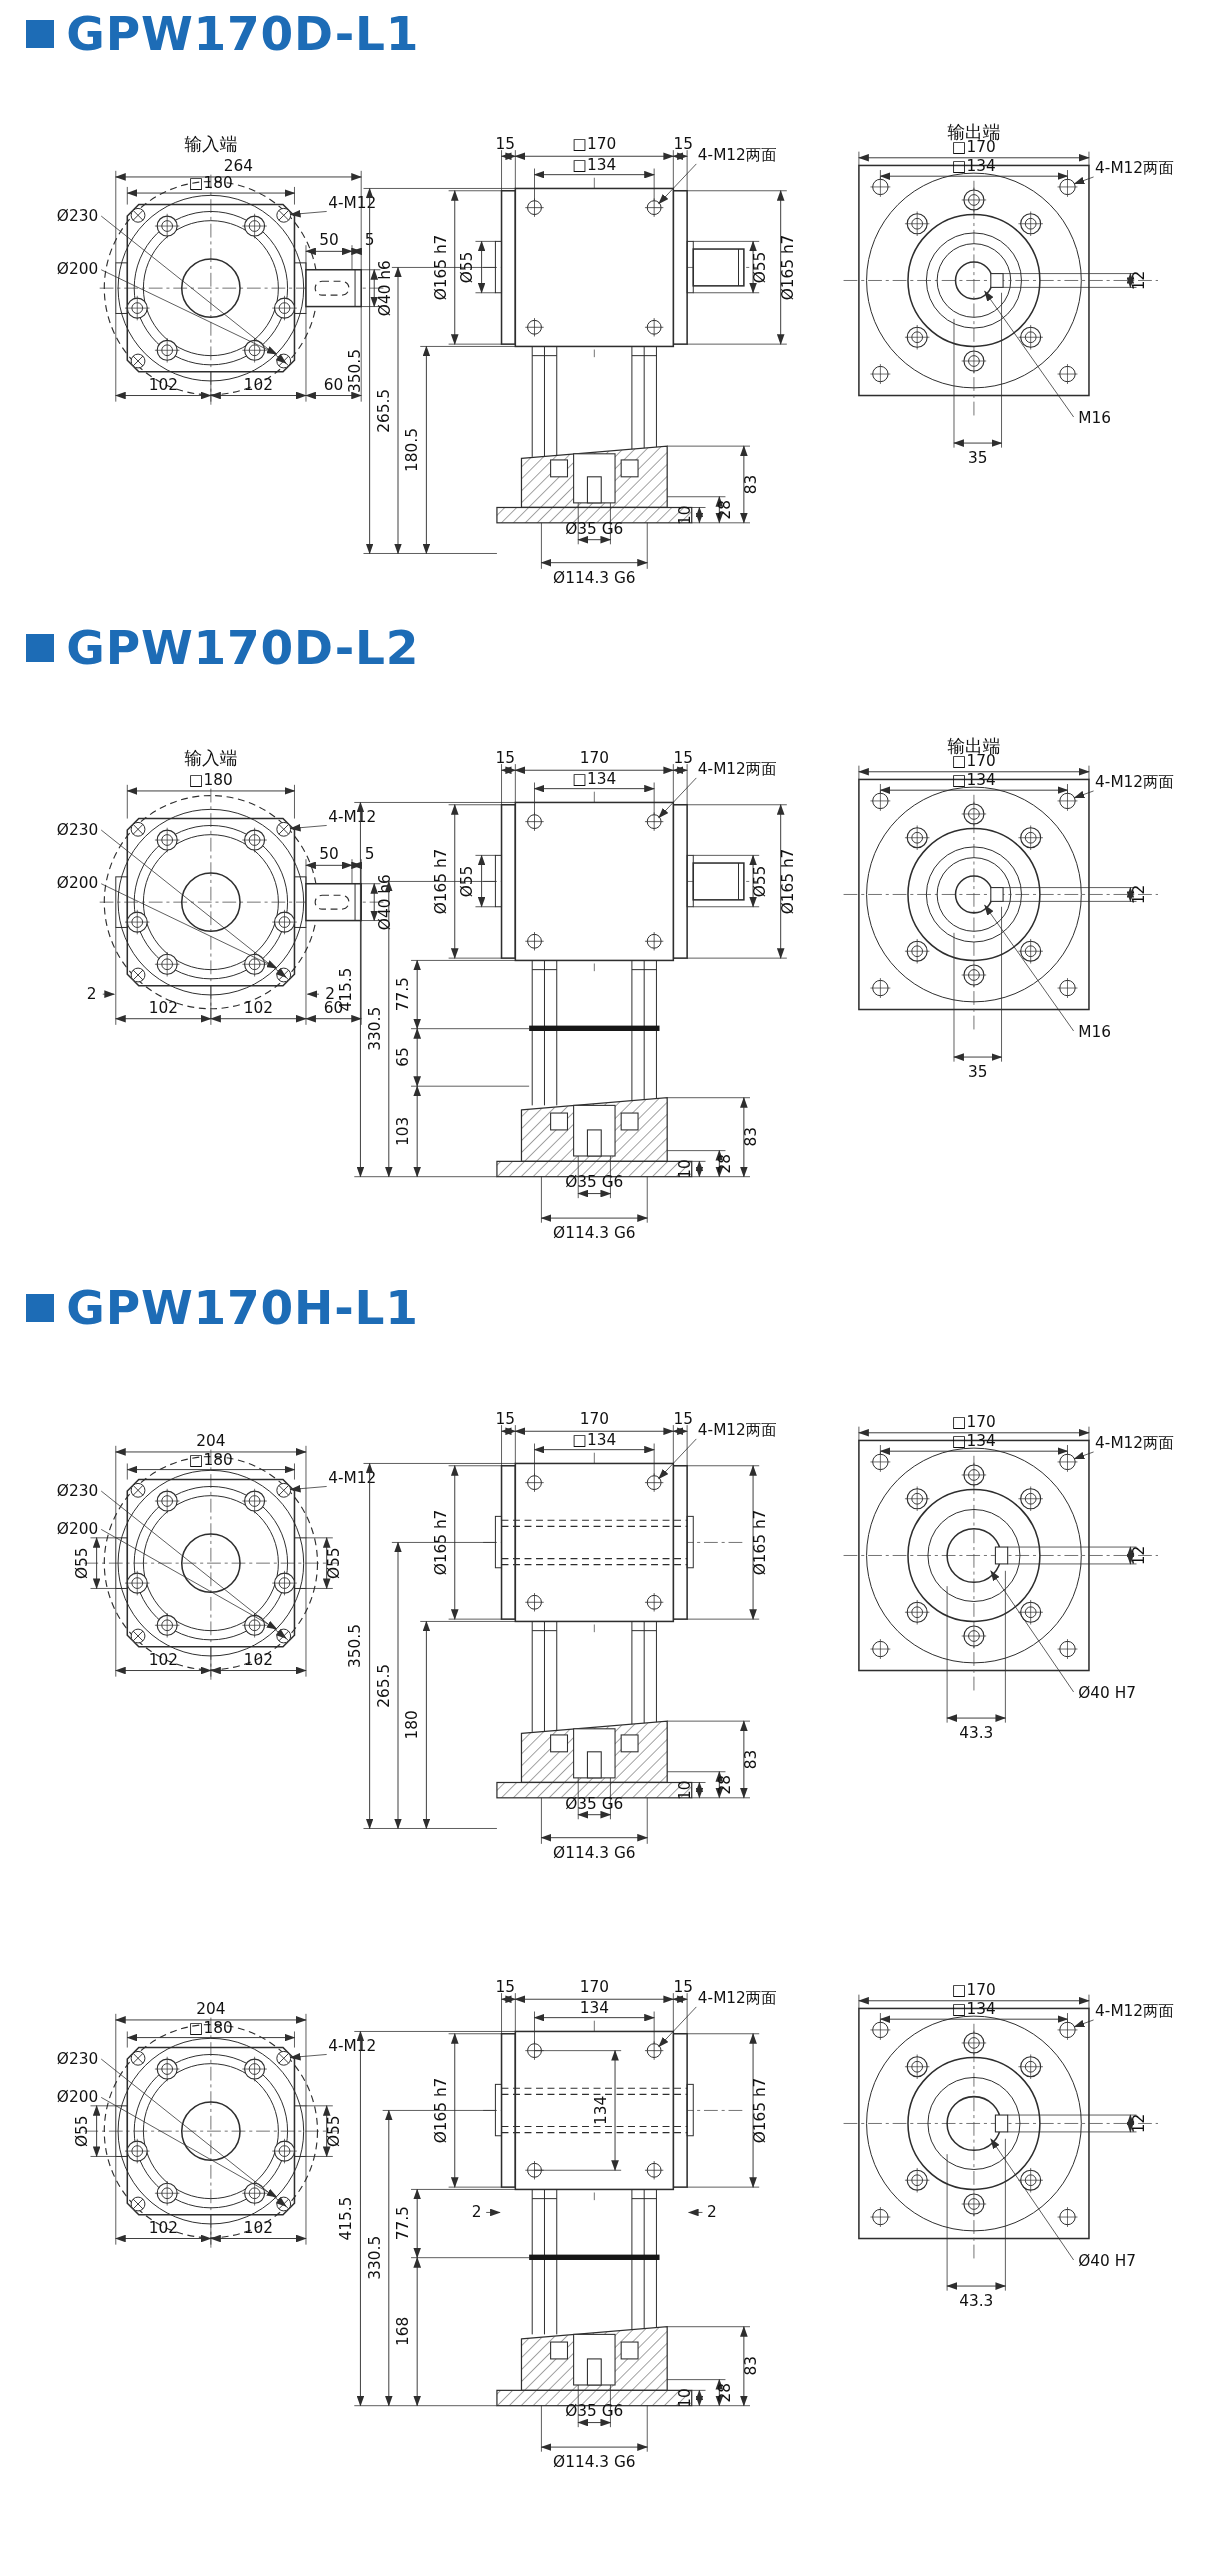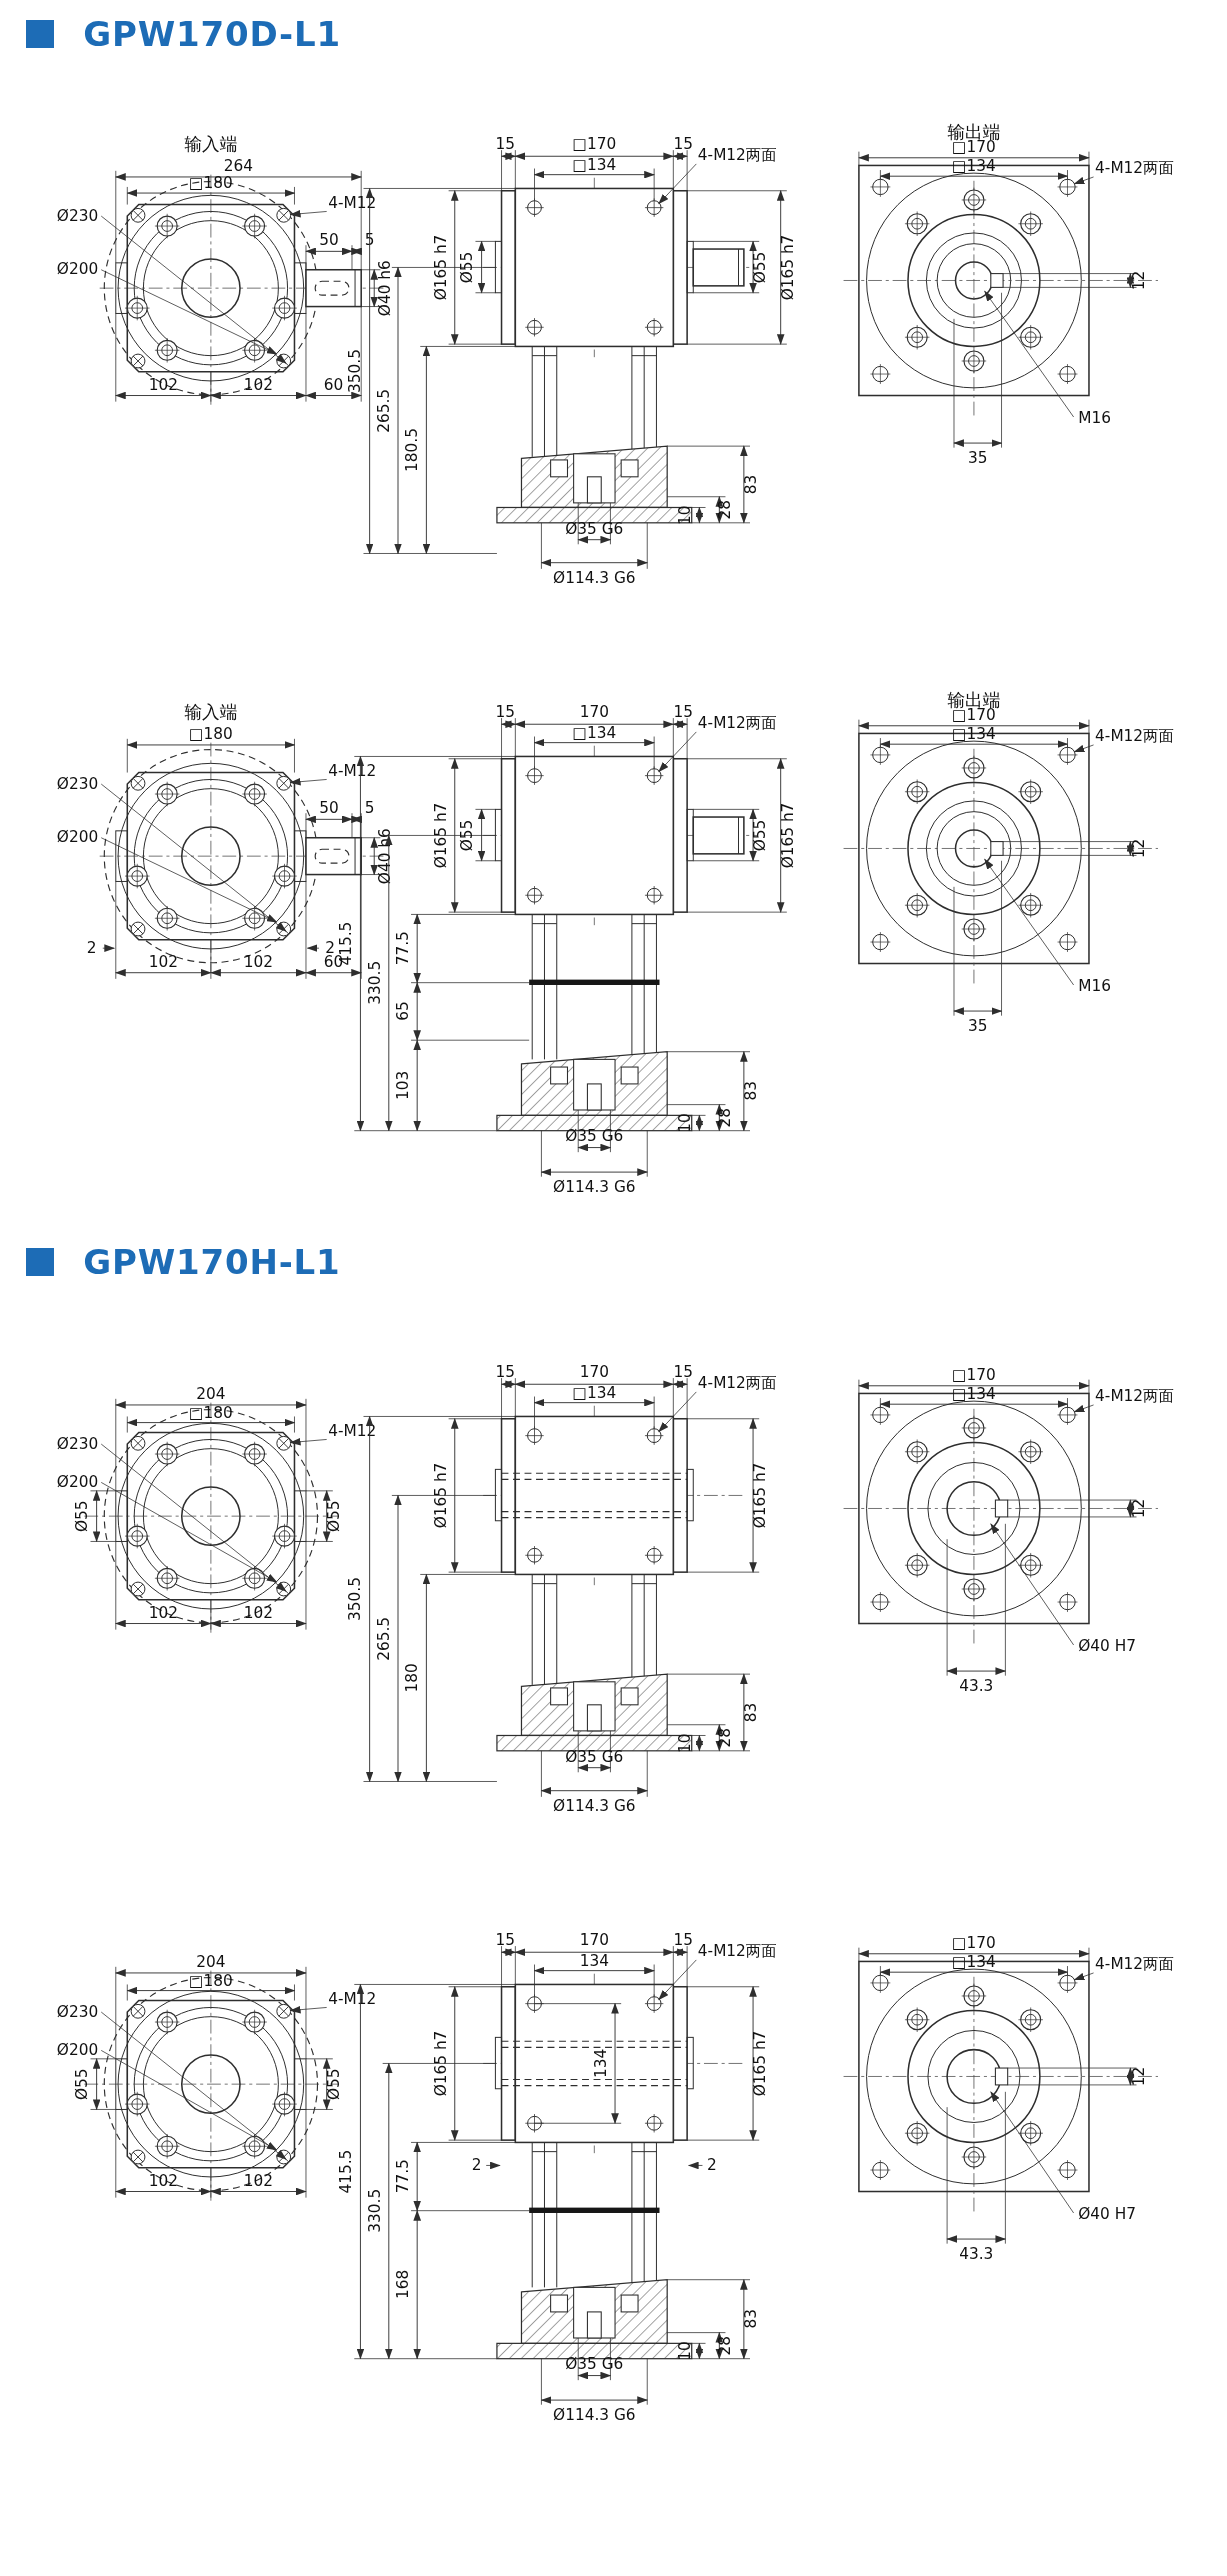--- a/index.html
+++ b/index.html
@@ -1,21 +1,21 @@
 <!DOCTYPE html>
 <html style="font-size:12.3px"><head>
 <meta charset="utf-8">
 <style>
   html,body{margin:0;padding:0;background:#ffffff;}
   body{width:1227px;font-family:"DejaVu Sans",sans-serif;}
   .page{width:1227px;padding-top:12.3px;}
   section.blk{margin-bottom:31px;}
   .hd{display:flex;align-items:center;gap:12.3px;margin:0 0 3.1px 26px;height:43px;}
   .sq{width:28px;height:28px;background:#1d6cb6;flex:0 0 auto;}
-  .ttl{margin:17px;font-size:34px;font-weight:bold;color:#1d6cb6;letter-spacing:0.8px;font-family:"DejaVu Sans",sans-serif;}
+  .ttl{margin:0;font-size:47px;font-weight:bold;color:#1d6cb6;letter-spacing:0.8px;font-family:"DejaVu Sans",sans-serif;}
   svg.draw{display:block;margin-left:23px;}
   .ln{stroke:#2e2e2e;stroke-width:2;fill:none;stroke-linejoin:miter;}
   .lnf{stroke:#2e2e2e;stroke-width:2;fill:#ffffff;stroke-linejoin:miter;}
   .tn{stroke:#2e2e2e;stroke-width:1.3;fill:none;}
   .cl{stroke:#4a4a4a;stroke-width:1;fill:none;stroke-dasharray:18 5 4 5;}
   .dsh{stroke:#2e2e2e;stroke-width:1.5;fill:none;stroke-dasharray:9 6;}
   .dim{stroke:#2e2e2e;stroke-width:1.2;fill:none;}
   .ext{stroke:#2e2e2e;stroke-width:1;fill:none;}
   .hz{fill:url(#hatch);stroke:#2e2e2e;stroke-width:1.6;}
   .wf{fill:#ffffff;stroke:#2e2e2e;stroke-width:1.4;}
@@ -263,20 +263,24 @@
       <text class="d" x="1376" y="476" text-anchor="start">M16</text>
       <line class="ext" x1="1214" y1="340" x2="1214" y2="508"></line>
           <line class="ext" x1="1276" y1="306" x2="1276" y2="508"></line>
       <line class="dim" x1="1214" y1="502" x2="1276" y2="502" marker-start="url(#aS)" marker-end="url(#aE)"></line>
       <text class="d" x="1245" y="528" text-anchor="middle">35</text>
     </g>
   </svg>
 </section>
 
 <section class="blk">
+  <div class="hd">
+    <span class="sq"></span>
+    <h2 class="ttl">GPW170D-L2</h2>
+  </div>
   <svg class="draw" width="1181" height="583" viewBox="0 0 1540 760">
 
     <g>
       <text class="s" x="245" y="120" text-anchor="middle">输入端</text>
       <line class="cl" x1="100" y1="300" x2="470" y2="300"></line>
           <line class="cl" x1="245" y1="152" x2="245" y2="452"></line>
       <path class="ln" d="M151,191 L339,191 L354,206 L354,394 L339,409 L151,409 L136,394 L136,206 Z"></path>
       <rect class="tn" x="121" y="267" width="15" height="66"></rect>
           <rect class="tn" x="354" y="267" width="15" height="66"></rect>
       <circle class="dsh" cx="245" cy="300" r="139"></circle>

